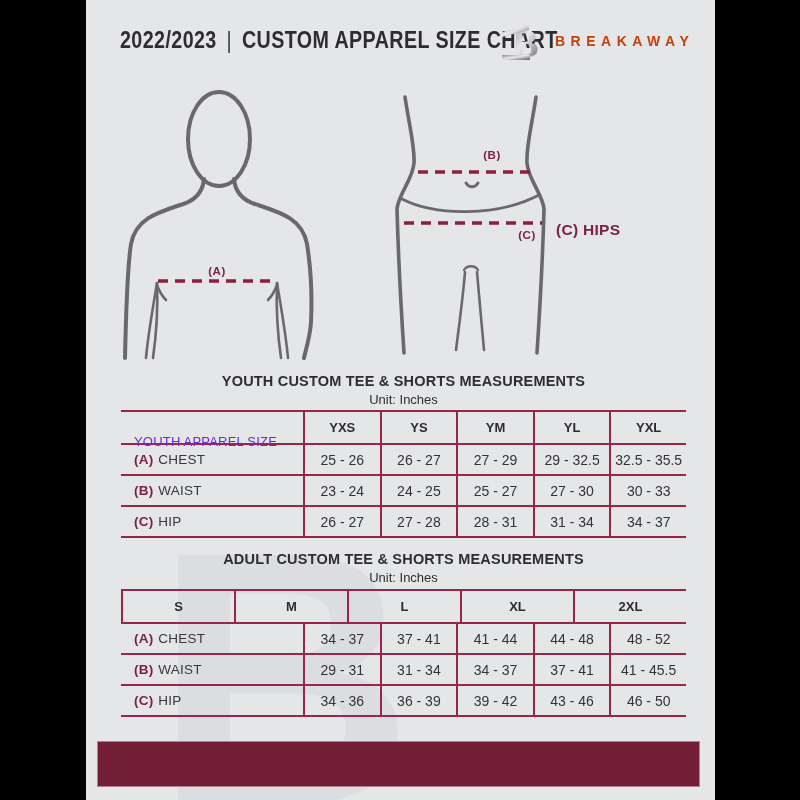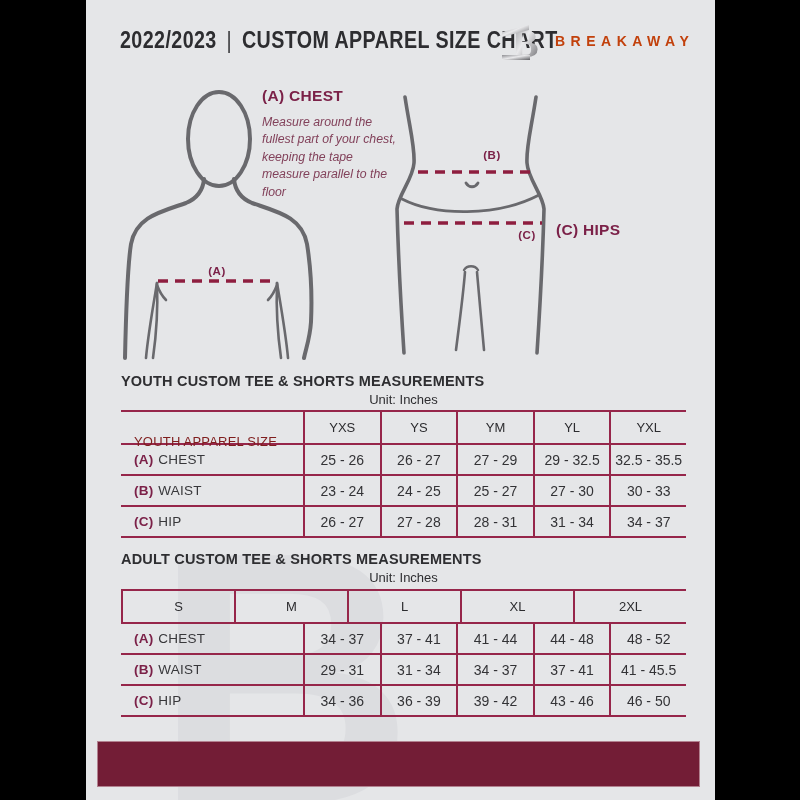--- a/index.html
+++ b/index.html
@@ -37,44 +37,44 @@
   
   .instr{position:absolute;z-index:2;}
   .instr h3{
     margin:0 0 9px 0;font-size:15.5px;font-weight:700;color:#7b2148;letter-spacing:0.3px;
   }
   .instr p{
     margin:0;font-style:italic;font-size:12.3px;line-height:1.42;color:#82415a;
   }
   
   .sect-title{
-    position:absolute;left:35px;width:565px;text-align:left;z-index:2;
+    position:absolute;left:35px;width:565px;text-align:center;z-index:2;
     font-weight:700;font-size:14.5px;color:#2e2e31;letter-spacing:0.2px;
   }
   .sect-unit{
     position:absolute;left:35px;width:565px;text-align:center;z-index:2;
     font-size:13px;color:#2e2e31;
   }
   
   .meas-table{
     position:absolute;left:35px;width:565px;z-index:2;
     border-top:2px solid #96264a;
   }
   .trow{display:flex;align-items:stretch;border-bottom:2px solid #96264a;height:29px;}
   .trow.head{height:31px;}
   .cell-label{
     width:182px;box-sizing:border-box;padding-left:13px;display:flex;align-items:center;
     font-size:13.5px;color:#38383b;letter-spacing:0.2px;
   }
-  .trow.head .cell-label{font-size:13px;color:#7f1d1d;margin-top:28px;}
+  .trow.head .cell-label{font-size:13px;color:#6d28d9;margin-top:28px;}
   .cell{
     flex:1;border-left:2px solid #96264a;display:flex;align-items:center;justify-content:center;
     font-size:14px;color:#333336;
   }
-  .trow.head .cell{font-weight:400;font-size:13px;color:#2c2c2f;}
+  .trow.head .cell{font-weight:700;font-size:13px;color:#2c2c2f;}
   .row-prefix{font-weight:700;color:#7b2148;margin-right:5px;}
   
   .footer-bar{
     position:absolute;left:11px;top:741px;width:603px;height:46px;z-index:3;
     background:#731d36;border:1px solid rgba(255,255,255,0.45);box-sizing:border-box;
   }
 </style>
 </head>
 <body>
 
@@ -127,24 +127,20 @@
       <path d="M69 175 C72 170 80 170 83 175" stroke-width="2.4"></path>
       <path d="M70 177 C68 202 64 231 61 255" stroke-width="2.6"></path>
       <path d="M82 177 C84 202 87 231 89 255" stroke-width="2.6"></path>
     </g>
     <line x1="23" y1="77" x2="137" y2="77" stroke="#8e1e3f" stroke-width="3.5" stroke-dasharray="10 7"></line>
     <line x1="9" y1="128" x2="147" y2="128" stroke="#8e1e3f" stroke-width="3.5" stroke-dasharray="10 7"></line>
   </svg>
   <span class="marker" style="left:406px;top:149px;">(B)</span>
   <span class="marker" style="left:441px;top:229px;">(C)</span>
 
-  <div class="instr" style="left:176px;top:87px;width:138px;">
-    <h3>(A) CHEST</h3>
-    <p>Measure around the fullest part of your chest, keeping the tape measure parallel to the floor</p>
-  </div>
   <div class="instr" style="left:470px;top:221px;width:150px;">
     <h3>(C) HIPS</h3>
   </div>
 
   <div class="sect-title" style="top:373px;">YOUTH CUSTOM TEE &amp; SHORTS MEASUREMENTS</div>
   <div class="sect-unit" style="top:392px;">Unit: Inches</div>
 
   <div class="meas-table" style="top:410px;">
     <div class="trow head">
       <div class="cell-label">YOUTH APPAREL SIZE</div>

